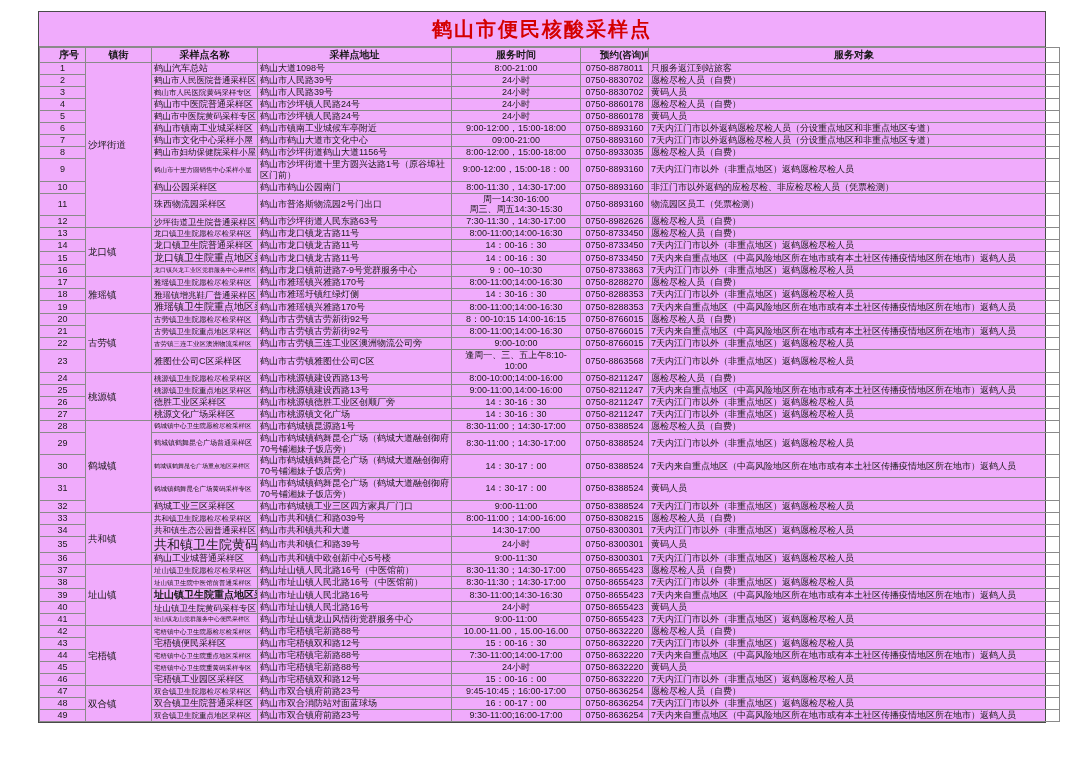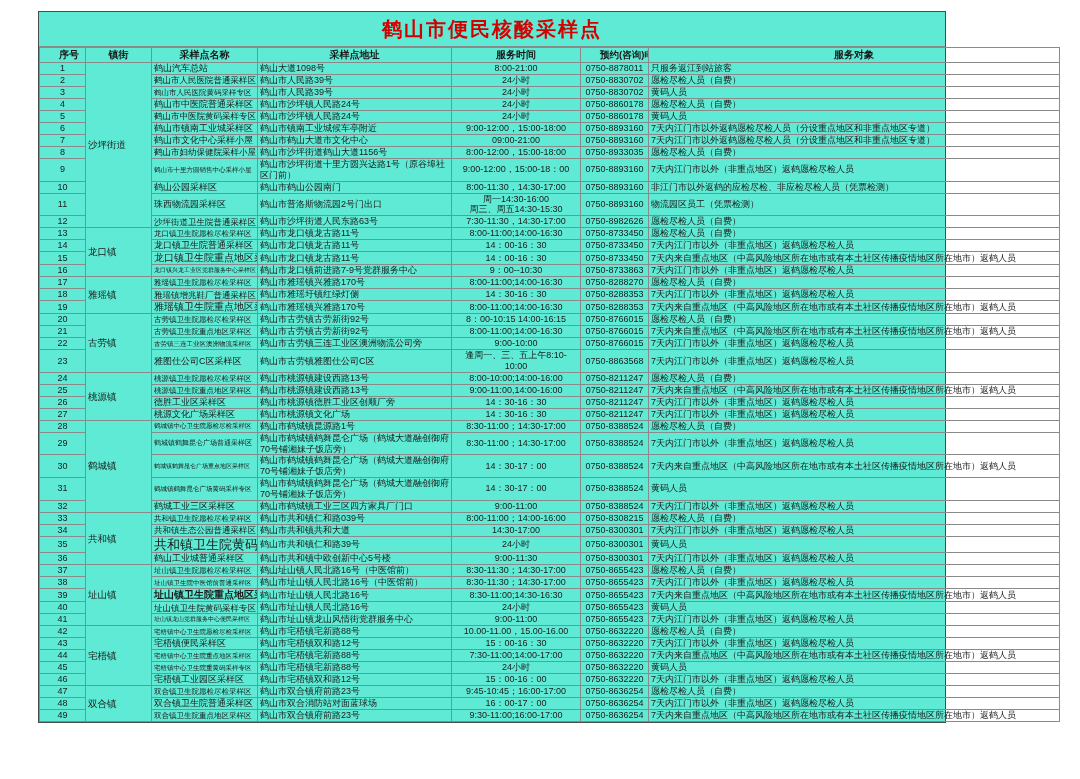--- a/index.html
+++ b/index.html
@@ -1,19 +1,19 @@
 <!DOCTYPE html>
 <html><head>
 <meta charset="utf-8">
 <style>
   * { box-sizing: border-box; margin: 0; padding: 0; }
   html,body { width:1080px; height:779px; background:#ffffff;
     font-family:"Liberation Sans","DejaVu Sans",sans-serif; color:#1a1a1a; }
-  .doc { position:absolute; left:38px; top:11px; width:908px;
-    border:1px solid #4a4a4a; background:#5eead4; }
+  .doc { position:absolute; left:38px; top:11px; width:1008px;
+    border:1px solid #4a4a4a; background:#f0abfc; }
   .title { text-align:center; font-size:20px; font-weight:bold;
     padding:4px 0 3px 0; border-bottom:1px solid #8a8a8a; letter-spacing:2px; }
   .update { font-size:10.5px; font-weight:bold; padding:1px 3px; height:14px; }
   table { border-collapse:collapse; table-layout:fixed; width:100%; }
   th, td { border:1px solid #8a8a8a; overflow:hidden; vertical-align:middle; }
   th { font-size:10px; font-weight:bold; text-align:center; height:14px;
     padding:0 19px; white-space:nowrap; }
   td { font-size:9px; height:12px; padding:0 2px; line-height:1.2; }
   td.c { text-align:center; }
   td.l { text-align:left; }

